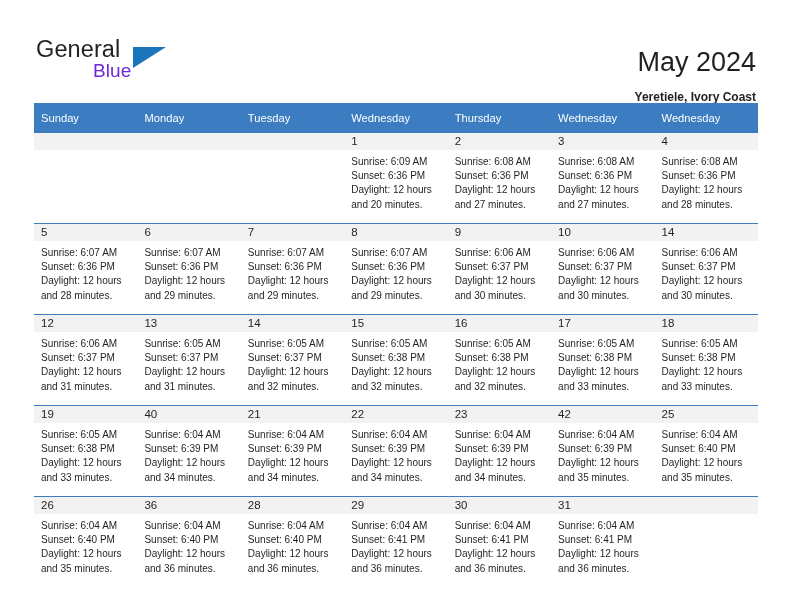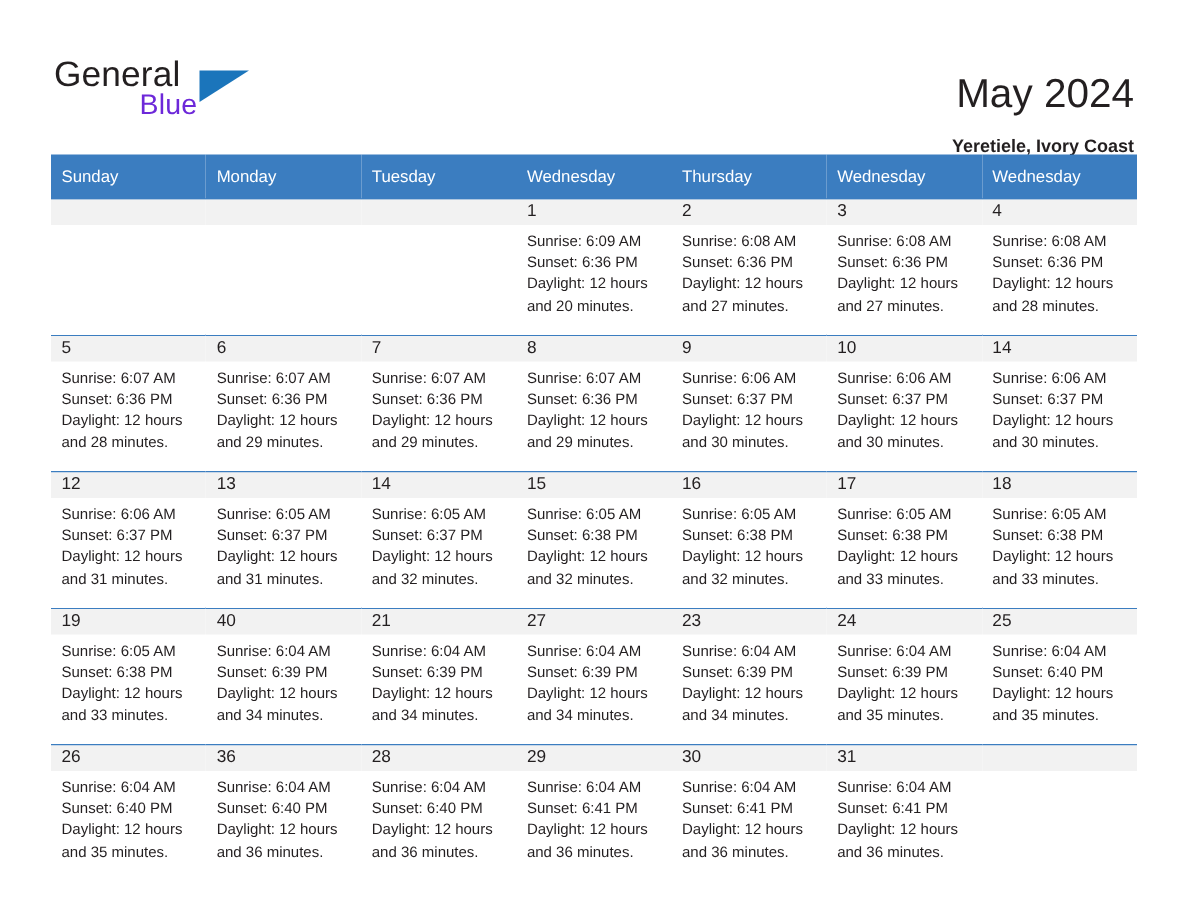--- a/index.html
+++ b/index.html
@@ -381,39 +381,39 @@
           <td>
             <div class="daynum-band">21</div>
             <div class="cell-lines">
               <div>Sunrise: 6:04 AM</div>
               <div>Sunset: 6:39 PM</div>
               <div>Daylight: 12 hours</div>
               <div>and 34 minutes.</div>
             </div>
           </td>
           <td>
-            <div class="daynum-band">27</div>
+            <div class="daynum-band">22</div>
             <div class="cell-lines">
               <div>Sunrise: 6:04 AM</div>
               <div>Sunset: 6:39 PM</div>
               <div>Daylight: 12 hours</div>
               <div>and 34 minutes.</div>
             </div>
           </td>
           <td>
             <div class="daynum-band">23</div>
             <div class="cell-lines">
               <div>Sunrise: 6:04 AM</div>
               <div>Sunset: 6:39 PM</div>
               <div>Daylight: 12 hours</div>
               <div>and 34 minutes.</div>
             </div>
           </td>
           <td>
-            <div class="daynum-band">24</div>
+            <div class="daynum-band">42</div>
             <div class="cell-lines">
               <div>Sunrise: 6:04 AM</div>
               <div>Sunset: 6:39 PM</div>
               <div>Daylight: 12 hours</div>
               <div>and 35 minutes.</div>
             </div>
           </td>
           <td>
             <div class="daynum-band">25</div>
             <div class="cell-lines">

